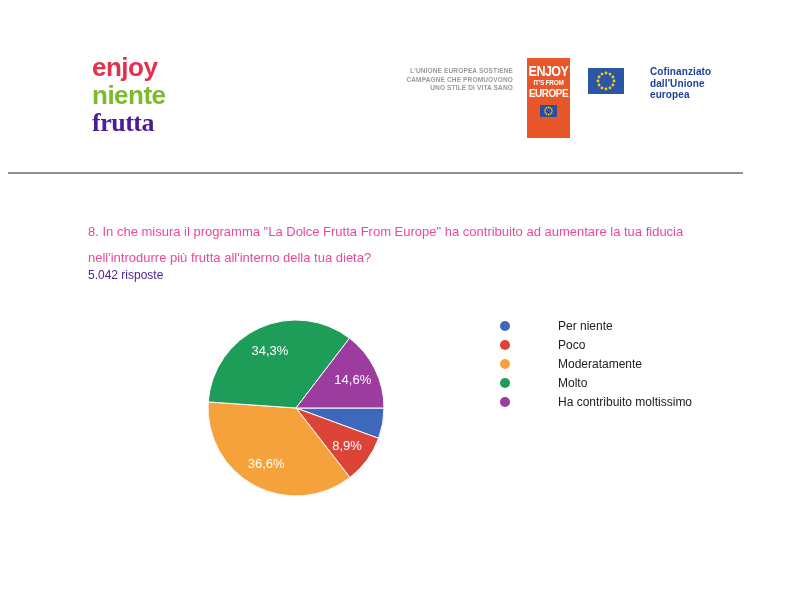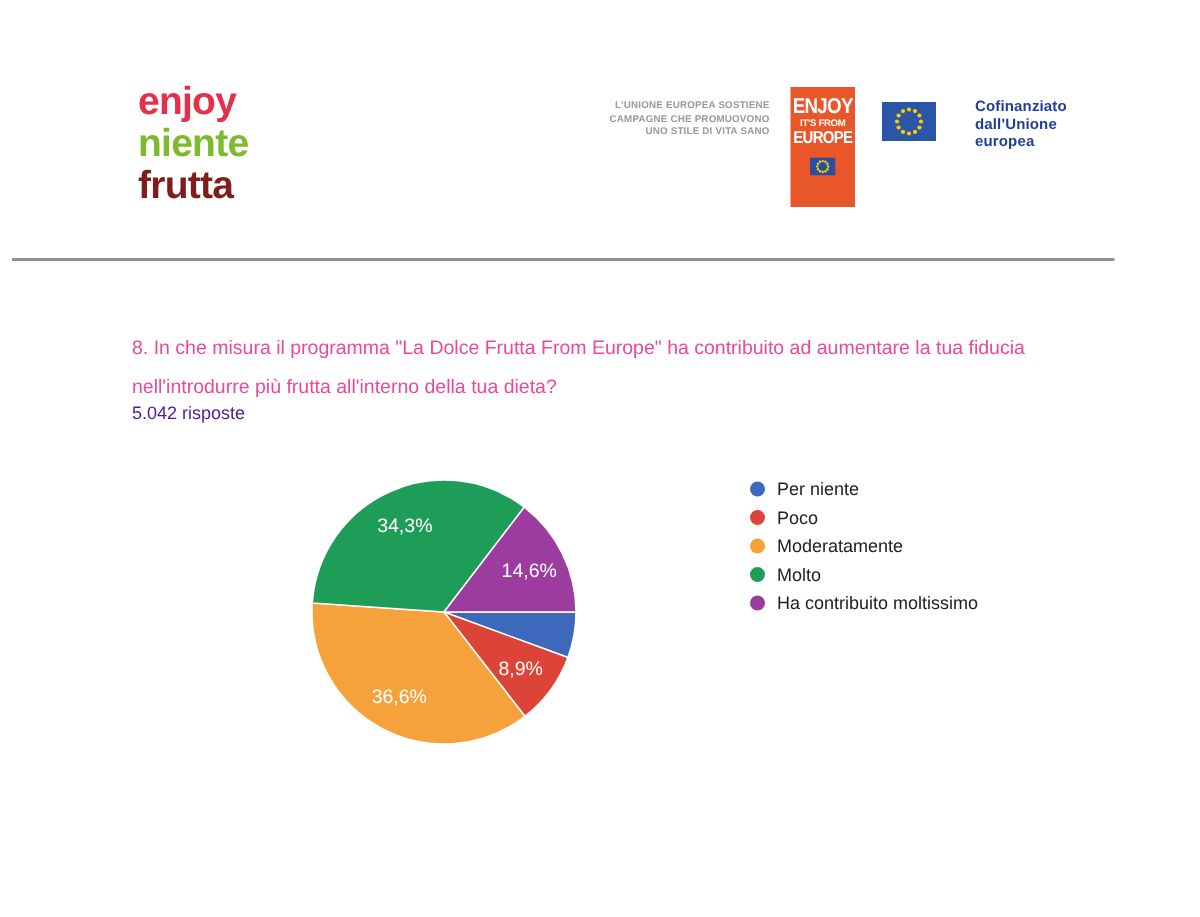--- a/index.html
+++ b/index.html
@@ -31,31 +31,31 @@
   
   .question{position:absolute;left:88px;top:219px;width:668px;color:#ec4899;
         font-size:13px;line-height:26px;}
   .responses{position:absolute;left:88px;top:268px;font-size:12px;color:#4c1d95;}
 
   
   .pie-wrap{position:absolute;left:206px;top:318px;width:180px;height:180px;}
   .legend{position:absolute;left:500px;top:316px;}
   .legend-row{display:flex;align-items:center;height:19px;}
   .legend-dot{width:10px;height:10px;border-radius:50%;margin-right:8px;flex:0 0 auto;}
-  .legend-label{font-size:12px;color:#212121;white-space:nowrap;}
+  .legend-label{font-size:12px;color:#212121;white-space:nowrap;margin-left:40px;}
 </style>
 </head>
 <body>
 
 <div class="page">
 
   <div class="logo">
     <div style="color: rgb(229, 48, 76);">enjoy</div>
     <div style="color: rgb(124, 187, 43);">niente</div>
-    <div style="color: #7f1d1d;">frutta</div>
+    <div style="color: #4c1d95; font-family: Liberation Serif, serif;">frutta</div>
   </div>
 
   <div class="eu-disclaimer">
     <div>L'UNIONE EUROPEA SOSTIENE</div>
     <div>CAMPAGNE CHE PROMUOVONO</div>
     <div>UNO STILE DI VITA SANO</div>
   </div>
 
   <div class="badge" style="background: rgb(233, 86, 42);">
     <div class="badge-enjoy">ENJOY</div>

